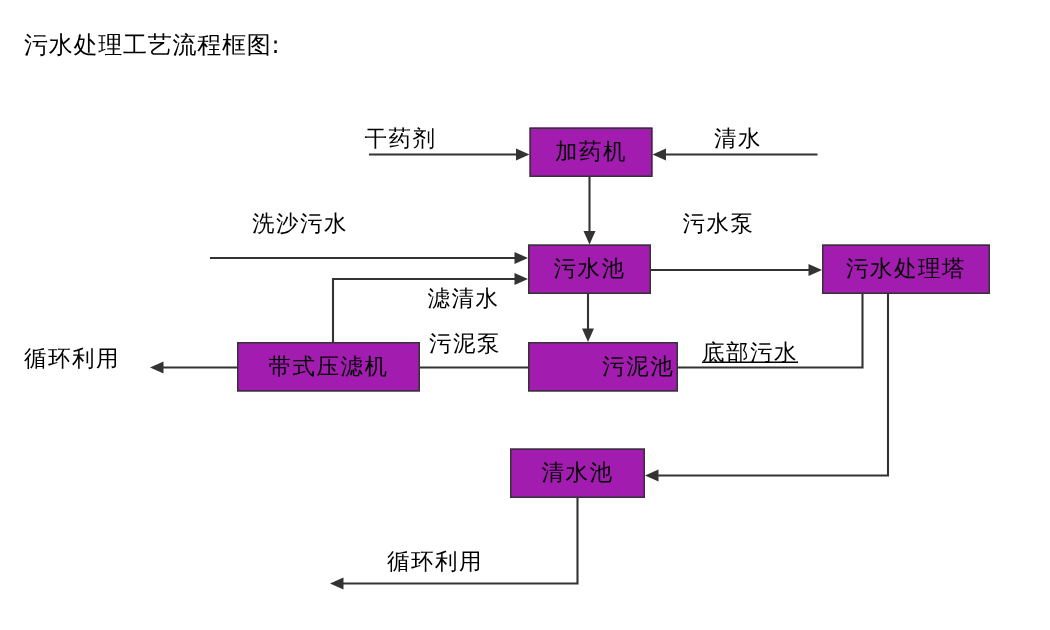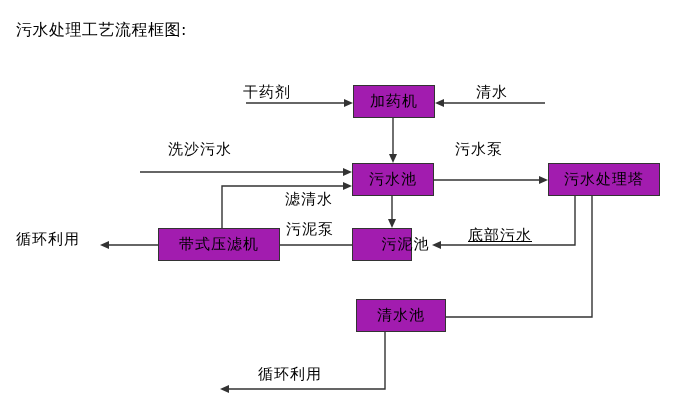--- a/index.html
+++ b/index.html
@@ -144,25 +144,25 @@
   </div>
 
   <div class="node" style="left:548px; top:163px; width:112px; height:33px;">
     <span>污水处理塔</span>
   </div>
 
   <div class="node" style="left:158px; top:228px; width:122px; height:33px;">
     <span>带式压滤机</span>
   </div>
 
-  <div class="node" style="left:352px; top:228px; width:60px; height:33px;padding-left:47px;">
+  <div class="node" style="left:352px; top:228px; width:100px; height:33px;padding-left:47px;">
     <span>污泥池</span>
   </div>
 
-  <div class="node" style="left:356px; top:299px; width:90px; height:33px;">
+  <div class="node" style="left:340px; top:299px; width:90px; height:33px;">
     <span>清水池</span>
   </div>
 
   <div class="edge-label" style="left:243px; top:83px;">干药剂</div>
 
   <div class="edge-label" style="left:476px; top:83px;">清水</div>
 
   <div class="edge-label" style="left:168px; top:140px;">洗沙污水</div>
 
   <div class="edge-label" style="left:455px; top:140px;">污水泵</div>

